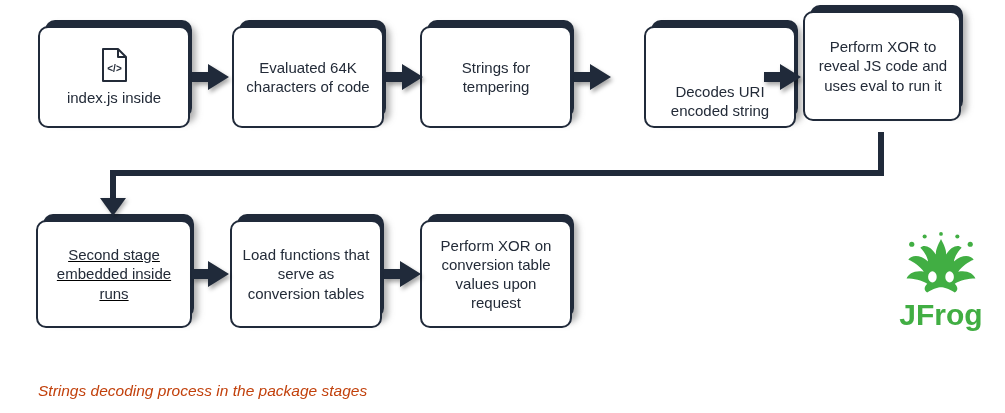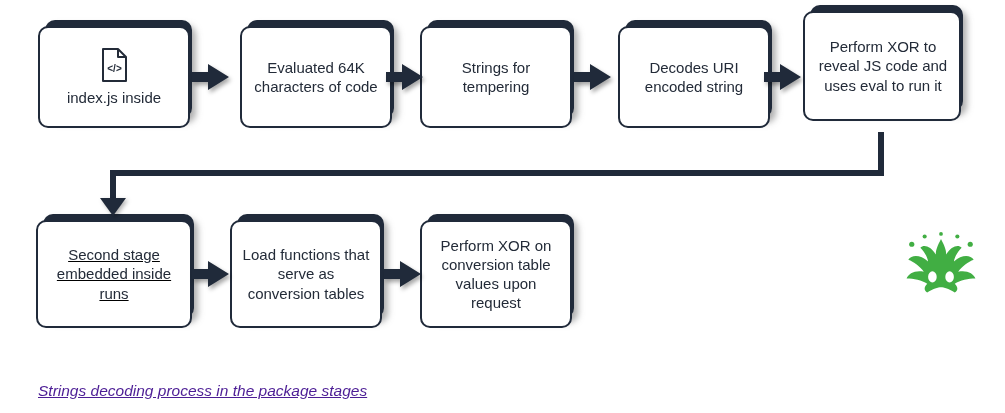--- a/index.html
+++ b/index.html
@@ -74,50 +74,49 @@
     letter-spacing: 0px;
     color: #41ae43;
     margin-top: 2px;
   }
   
   .caption {
     position: absolute;
     left: 38px; top: 382px;
     font-style: italic;
     font-size: 15.5px;
-    color: #4c1d95;
-    text-decoration: underline;
+    color: #c2410c;
   }
   .code-icon { line-height: 0; }
 </style>
 </head>
 <body>
 
 <div class="canvas">
 
   <div class="box" style="left:38px; top:26px; width:152px; height:102px;">
     <span class="code-icon">
       <svg width="30" height="36" viewBox="0 0 30 36">
         <path d="M4 2 H19 L27 10 V34 H4 Z" fill="#ffffff" stroke="#232b38" stroke-width="2" stroke-linejoin="round"></path>
         <path d="M19 2 V10 H27" fill="none" stroke="#232b38" stroke-width="2" stroke-linejoin="round"></path>
         <text x="15.5" y="25" text-anchor="middle" font-family="Liberation Sans, sans-serif" font-size="10" font-weight="700" fill="#232b38">&lt;/&gt;</text>
       </svg>
     </span>
     <span class="label">index.js inside</span>
   </div>
 
-  <div class="box" style="left:240px; top:26px; width:152px; height:102px;justify-content:center;">
+  <div class="box" style="left:232px; top:26px; width:152px; height:102px;justify-content:center;">
     <span class="label">Evaluated 64K characters of code</span>
   </div>
 
   <div class="box" style="left:420px; top:26px; width:152px; height:102px;">
     <span class="label">Strings for tempering</span>
   </div>
 
-  <div class="box" style="left:618px; top:26px; width:152px; height:102px;">
+  <div class="box" style="left:644px; top:26px; width:152px; height:102px;justify-content:flex-end;">
     <span class="label">Decodes URI encoded string</span>
   </div>
 
   <div class="box" style="left:803px; top:11px; width:158px; height:110px;padding-left:12px;">
     <span class="label">Perform XOR to reveal JS code and uses eval to run it</span>
   </div>
 
   <div class="h-arrow" style="left:192px; top:62px;">
     <svg width="38" height="30" viewBox="0 0 38 30">
         <polygon points="0,10 16,10 16,2 37,15 16,28 16,20 0,20" fill="#202a3a"></polygon>
@@ -184,17 +183,18 @@
                    C26,26 16,26 12,32 C18,34 26,40 30,46 C20,44 12,48 10,54
                    C18,54 28,56 34,60 C30,64 30,68 34,70 C40,66 47,64 50,64
                    C53,64 60,66 66,70 C70,68 70,64 66,60 C72,56 82,54 90,54
                    C88,48 80,44 70,46 C74,40 82,34 88,32 C84,26 74,26 65,34
                    C66,28 70,22 74,18 C70,14 62,16 56,26 C56,20 54,16 50,8 Z"></path>
         </g>
         <ellipse cx="40" cy="52" rx="5" ry="6.5" fill="#ffffff"></ellipse>
         <ellipse cx="60" cy="52" rx="5" ry="6.5" fill="#ffffff"></ellipse>
       </svg>
     </span>
+    <span class="logo-text">JFrog</span>
   </div>
 
   <div class="caption">Strings decoding process in the package stages</div>
 
 </div>
 
 </body></html>

